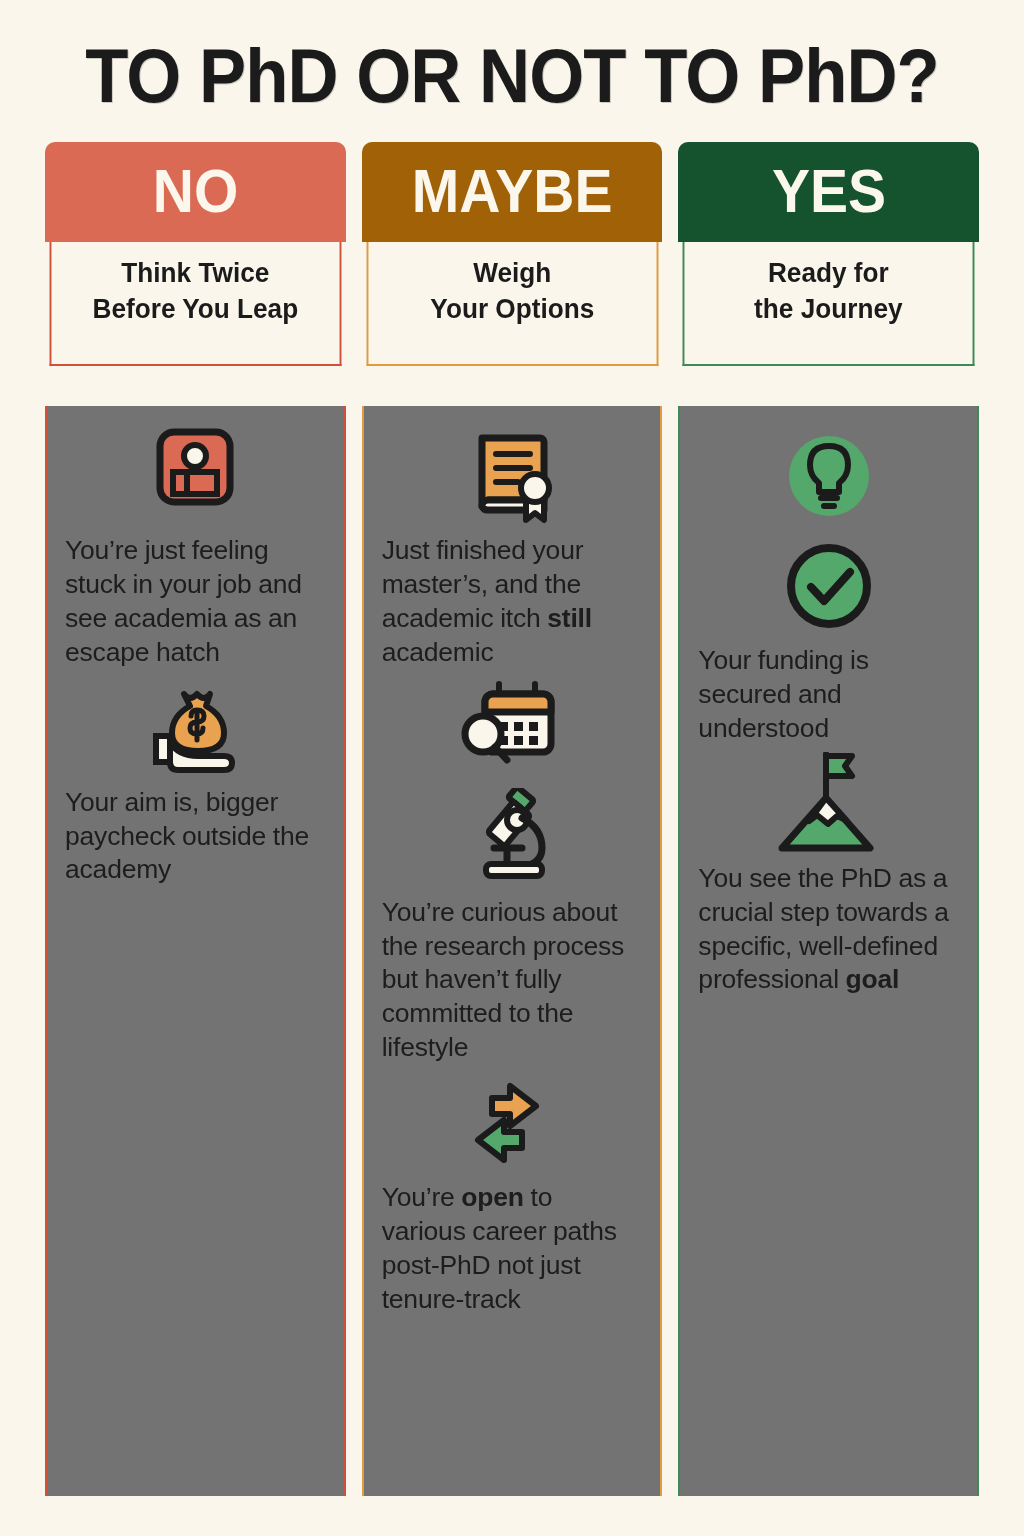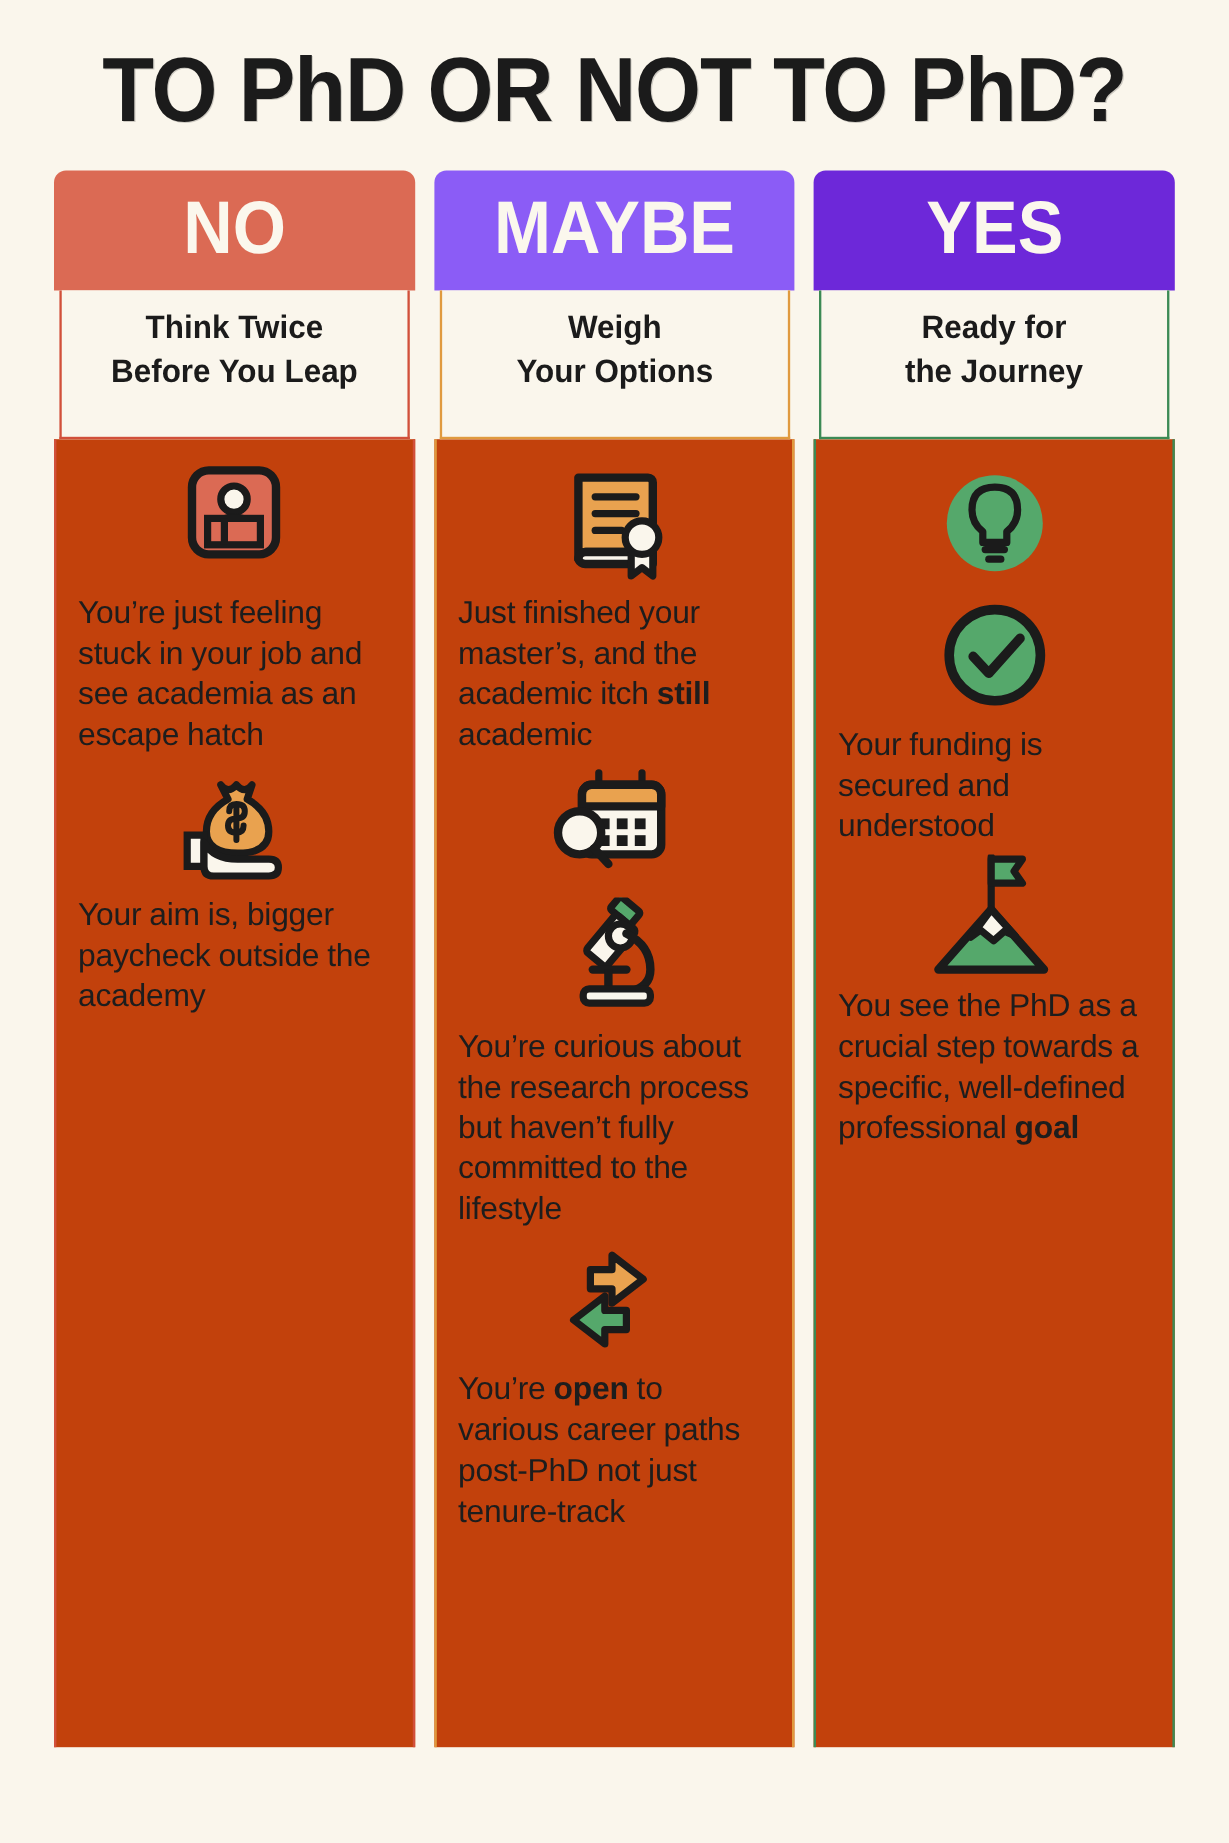--- a/index.html
+++ b/index.html
@@ -72,24 +72,25 @@
     border-right:2px solid;
     border-bottom:2px solid;
     background:#FAF6EC;
     transform:scaleX(.97);
   }
   .col-sub .l{display:block;}
 
   .col-body{
     border-left:2px solid;
     border-right:2px solid;
-    background:#c2410c;
+    background:#737373;
     padding:18px 18px 0 18px;
     box-sizing:border-box;
     min-height:1090px;
+    margin-top:40px;
   }
 
   .item{ margin-bottom:6px; }
   .icon-wrap{
     height:104px;
     display:flex;align-items:center;justify-content:center;
     margin-bottom:6px;
   }
   .item-text{
     font-size:26.5px;
@@ -97,23 +98,23 @@
     letter-spacing:-.2px;
     color:#1d1d1d;
     word-spacing:-.5px;
   }
   .item-text b{font-weight:bold;}
   .spaced{padding:0 6px;}
 
   
   .no  .col-head{background:#DB6A54;}
   .no  .col-sub,.no .col-body{border-color:#D1503A;}
-  .maybe .col-head{background:#8b5cf6;}
+  .maybe .col-head{background:#a16207;}
   .maybe .col-sub,.maybe .col-body{border-color:#E09A3F;}
-  .yes .col-head{background:#6d28d9;}
+  .yes .col-head{background:#14532d;}
   .yes .col-sub,.yes .col-body{border-color:#3C8A55;}
 
   svg{display:block;}
 </style>
 </head>
 <body>
 
 <div class="poster">
 
   <h1 class="title">TO PhD OR NOT TO PhD?</h1>

